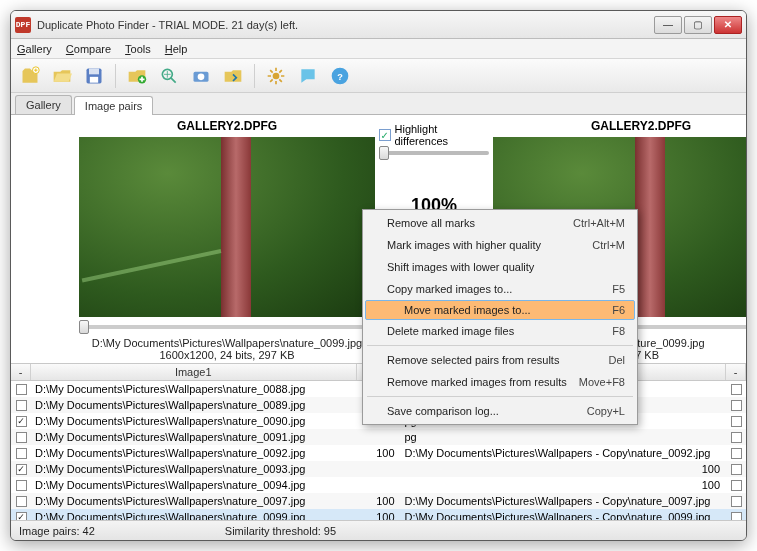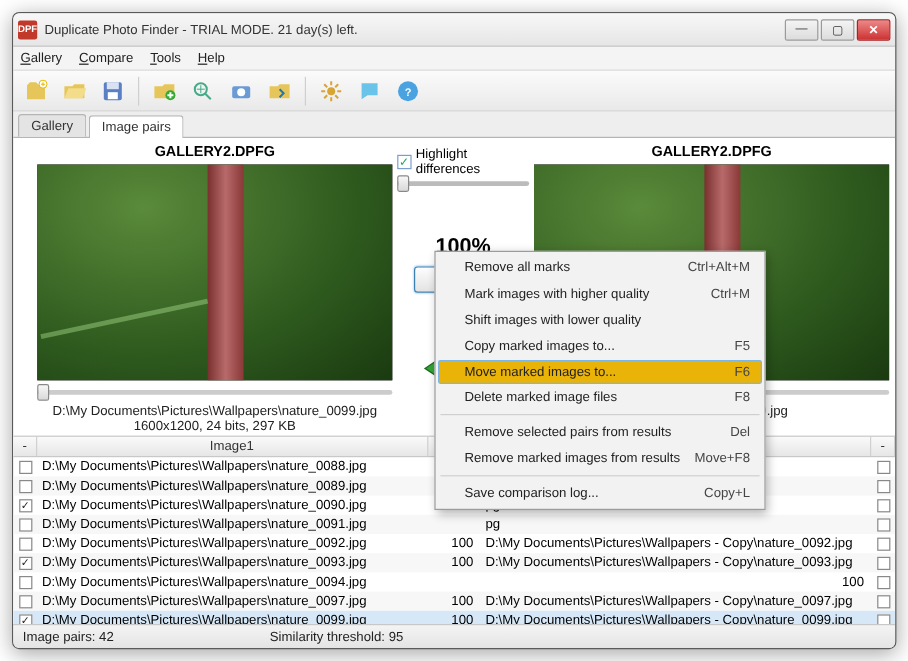--- a/index.html
+++ b/index.html
@@ -1,42 +1,42 @@
 <!DOCTYPE html>
 <html><head>
 <meta charset="utf-8">
 <style>
 * { box-sizing: border-box; margin: 0; padding: 0; font-family: "Segoe UI", Tahoma, sans-serif; font-size: 11px; }
 body { background: #fff; width: 757px; height: 551px; overflow: hidden; position: relative; }
 
 .window { width: 737px; height: 531px; margin: 10px; border: 1px solid #5a5a5a; border-radius: 6px; background: #f0f0f0; box-shadow: 0 4px 18px rgba(0,0,0,.35); display: flex; flex-direction: column; overflow: hidden; }
 
 .titlebar { height: 28px; background: linear-gradient(#f7f7f7,#e6e6e6); display: flex; align-items: center; padding: 0 4px; border-bottom: 1px solid #bcbcbc; }
-.titlebar .app-icon { width: 16px; height: 16px; background: #c0392b; color: #fff; font-size: 8px; font-weight: bold; display: flex; align-items: center; justify-content: center; margin-right: 6px; border-radius: 2px; }
+.titlebar .app-icon { width: 16px; height: 16px; background: #c0392b; color: #fff; font-size: 8px; font-weight: bold; display: flex; align-items: center; justify-content: center; margin-right: 6px; border-radius: 2px; font-family: Liberation Mono, monospace; }
 .titlebar .title { flex: 1; color: #333; }
 .winbtns { display: flex; gap: 2px; }
 .winbtn { width: 28px; height: 18px; background: linear-gradient(#f4f4f4,#dcdcdc); border: 1px solid #9a9a9a; border-radius: 2px; display: flex; align-items: center; justify-content: center; font-size: 10px; color: #333; }
 .winbtn.close { background: linear-gradient(#e88,#c33); color: #fff; font-weight: bold; border-color: #a22; }
 
 .menubar { height: 20px; background: #f4f4f4; display: flex; align-items: center; padding: 0 6px; gap: 14px; border-bottom: 1px solid #d6d6d6; }
 .menubar span u { text-decoration: underline; }
 .menubar .mitem { color: #222; }
 
 .toolbar { height: 34px; background: linear-gradient(#fbfbfb,#e9e9e9); display: flex; align-items: center; padding: 0 6px; gap: 6px; border-bottom: 1px solid #cfcfcf; }
 .tbtn { width: 26px; height: 26px; display: flex; align-items: center; justify-content: center; border-radius: 3px; }
 .tbtn svg { width: 20px; height: 20px; }
 .tsep { width: 1px; height: 24px; background: #cfcfcf; margin: 0 2px; }
 
 .tabstrip { height: 22px; display: flex; align-items: flex-end; padding: 0 4px; border-bottom: 1px solid #b5b5b5; background: #eee; }
 .tab { padding: 3px 10px; border: 1px solid #b5b5b5; border-bottom: none; background: #e4e4e4; border-radius: 3px 3px 0 0; margin-right: 2px; color: #333; }
 .tab.active { background: #fff; position: relative; top: 1px; }
 
 .content { flex: 1; background: #fff; display: flex; flex-direction: column; overflow: hidden; }
 
-.preview-area { display: flex; padding: 4px 8px 2px 20px; gap: 4px; }
+.preview-area { display: flex; padding: 4px 8px 2px 20px; gap: 4px; margin-left: 48px; }
 .pcol { flex: 1; display: flex; flex-direction: column; align-items: center; }
 .gallery-label { font-weight: bold; font-size: 12px; margin-bottom: 4px; }
 .thumb { width: 296px; height: 180px; background: #222; position: relative; overflow: hidden; }
 .leaf-bg { position: absolute; inset: 0; background: radial-gradient(ellipse at 30% 20%, #5a8a3a 0%, #2e5a1e 60%, #1a3a10 100%); }
 .stem { position: absolute; left: 48%; top: 0; width: 30px; height: 100%; background: linear-gradient(90deg,#7a3030,#b86a6a,#8a3838); }
 .leaf-vein { position: absolute; left: 0; top: 62%; width: 48%; height: 4px; background: rgba(200,255,170,.35); transform-origin: right; transform: rotate(-12deg); }
 .slider-row { width: 296px; height: 16px; display: flex; align-items: center; margin-top: 2px; }
 .slider-track { flex: 1; height: 4px; background: #ccc; border-radius: 2px; position: relative; }
 .slider-thumb { position: absolute; left: 0; top: -5px; width: 10px; height: 14px; background: linear-gradient(#f7f7f7,#d9d9d9); border: 1px solid #888; border-radius: 2px; }
 .pathline { font-size: 11px; color: #222; margin-top: 2px; text-align: center; }
@@ -49,21 +49,21 @@
 .hl-slider .th { position: absolute; left: 0; top: -5px; width: 10px; height: 14px; background: linear-gradient(#f7f7f7,#d9d9d9); border: 1px solid #888; border-radius: 2px; }
 .pct { font-size: 18px; font-weight: bold; margin-bottom: 6px; }
 .actions-btn { width: 82px; height: 22px; background: linear-gradient(#fdfdfd,#e3e3e3); border: 1px solid #3c7fb1; border-radius: 3px; display: flex; align-items: center; justify-content: center; box-shadow: 0 0 2px #6bb3e8; }
 .navarrows { display: flex; gap: 16px; margin-top: 50px; }
 .arrow-ic { width: 26px; height: 26px; }
 
 .context-menu { position: absolute; left: 362px; top: 209px; width: 276px; background: #f2f2f2; border: 1px solid #9b9b9b; box-shadow: 2px 3px 8px rgba(0,0,0,.3); padding: 2px; z-index: 50; }
 .cm-item { height: 22px; display: flex; align-items: center; padding: 0 10px 0 22px; color: #222; }
 .cm-item .lbl { flex: 1; }
 .cm-item .sc { color: #444; }
-.cm-item.sel { background: #eab308; border: 1px solid #7ab6e8; border-radius: 2px; padding-left: 21px; padding-right: 9px; height: 20px; }
+.cm-item.sel { background: #fdba74; border: 1px solid #7ab6e8; border-radius: 2px; padding-left: 38px; padding-right: 9px; height: 20px; }
 .cm-sep { height: 1px; background: #cfcfcf; margin: 3px 2px; }
 
 .grid-header { height: 18px; display: flex; background: linear-gradient(#fafafa,#e6e6e6); border-top: 1px solid #c8c8c8; border-bottom: 1px solid #c8c8c8; }
 .gh { border-right: 1px solid #d0d0d0; display: flex; align-items: center; justify-content: center; color: #333; }
 .gh.chk { width: 20px; }
 .gh.img { flex: 1; }
 .gh.sim { width: 44px; }
 
 .grid { flex: 1; overflow: hidden; }
 .grow { height: 16px; display: flex; align-items: center; font-size: 11px; }
@@ -292,21 +292,20 @@
           <div class="gc-chk">
             <div class="chkbox"></div>
           </div>
         </div>
         <div class="grow">
           <div class="gc-chk">
             <div class="chkbox">✓</div>
           </div>
           <div class="gc-path">D:\My Documents\Pictures\Wallpapers\nature_0093.jpg</div>
           <div class="gc-sim">100</div>
-          <div class="gc-path">D:\My Documents\Pictures\Wallpapers - Copy\nature_0093.jpg</div>
           <div class="gc-chk">
             <div class="chkbox"></div>
           </div>
         </div>
         <div class="grow">
           <div class="gc-chk">
             <div class="chkbox"></div>
           </div>
           <div class="gc-path">D:\My Documents\Pictures\Wallpapers\nature_0094.jpg</div>
           <div class="gc-sim">100</div>

